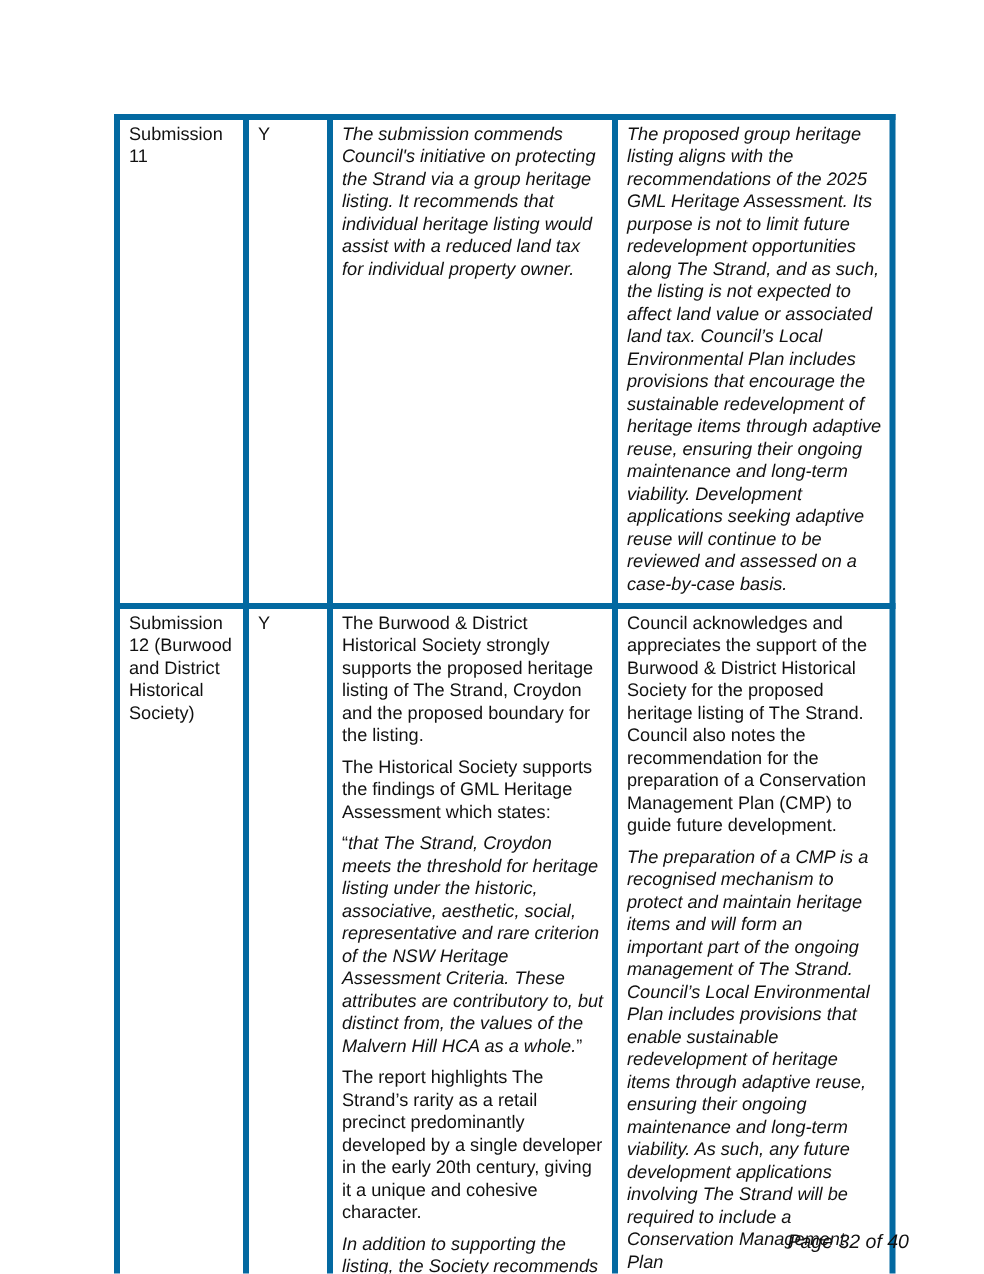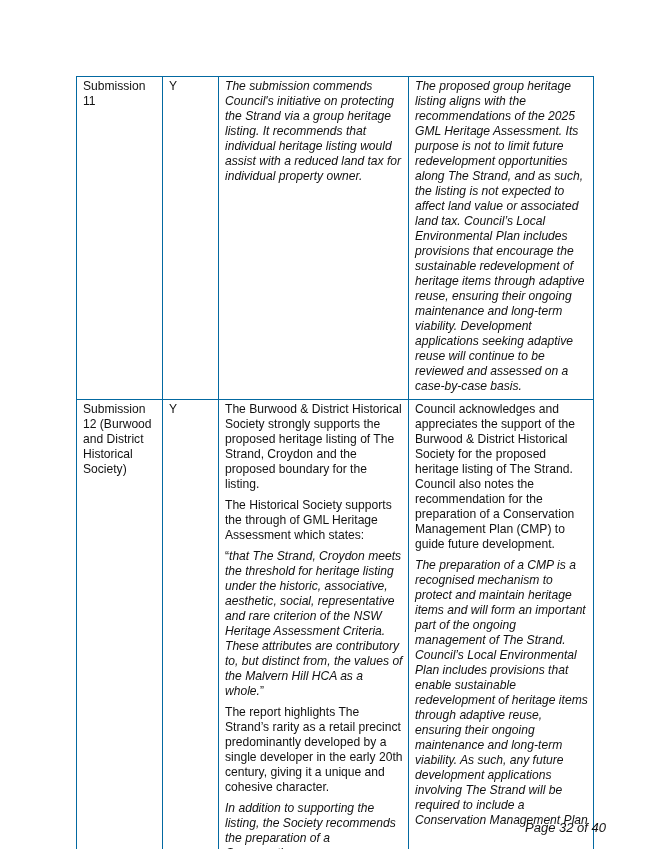--- a/index.html
+++ b/index.html
@@ -25,21 +25,21 @@
       position: absolute;
       left: 76px;
       top: 76px;
       width: 517px;
       border-collapse: collapse;
       table-layout: fixed;
       font-size: 12.1px;
       line-height: 15px;
     }
     table.sub-table td {
-      border: 1px solid #0369a1;
+      border: 4px solid #0369a1;
       vertical-align: top;
       padding: 2px 5px 5px 6px;
     }
     col.c1 { width: 86px; }
     col.c2 { width: 56px; }
     col.c3 { width: 190px; }
     col.c4 { width: 185px; }
     .row-11 td { height: 308px; }
     .row-12 td { height: 401px; border-bottom: 1px solid #8a8a8a; }
     td p {
@@ -86,21 +86,21 @@
       </tr>
       <tr class="row-12">
         <td>
           <span>Submission 12 (Burwood and District Historical Society)</span>
         </td>
         <td>
           <span>Y</span>
         </td>
         <td>
           <p>The Burwood &amp; District Historical Society strongly supports the proposed heritage listing of The Strand, Croydon and the proposed boundary for the listing.</p>
-          <p>The Historical Society supports the through of GML Heritage Assessment which states:</p>
+          <p>The Historical Society supports the findings of GML Heritage Assessment which states:</p>
           <p class="quote"><span class="qmark">“</span><span>that The Strand, Croydon meets the threshold for heritage listing under the historic, associative, aesthetic, social, representative and rare criterion of the NSW Heritage Assessment Criteria. These attributes are contributory to, but distinct from, the values of the Malvern Hill HCA as a whole.</span><span class="qmark">”</span></p>
           <p>The report highlights The Strand’s rarity as a retail precinct predominantly developed by a single developer in the early 20th century, giving it a unique and cohesive character.</p>
           <p>In addition to supporting the listing, the Society recommends the preparation of a Conservation</p>
         </td>
         <td>
           <p>Council acknowledges and appreciates the support of the Burwood &amp; District Historical Society for the proposed heritage listing of The Strand. Council also notes the recommendation for the preparation of a Conservation Management Plan (CMP) to guide future development.</p>
           <p>The preparation of a CMP is a recognised mechanism to protect and maintain heritage items and will form an important part of the ongoing management of The Strand. Council’s Local Environmental Plan includes provisions that enable sustainable redevelopment of heritage items through adaptive reuse, ensuring their ongoing maintenance and long-term viability. As such, any future development applications involving The Strand will be required to include a Conservation Management Plan</p>
         </td>
       </tr>
     </tbody>

